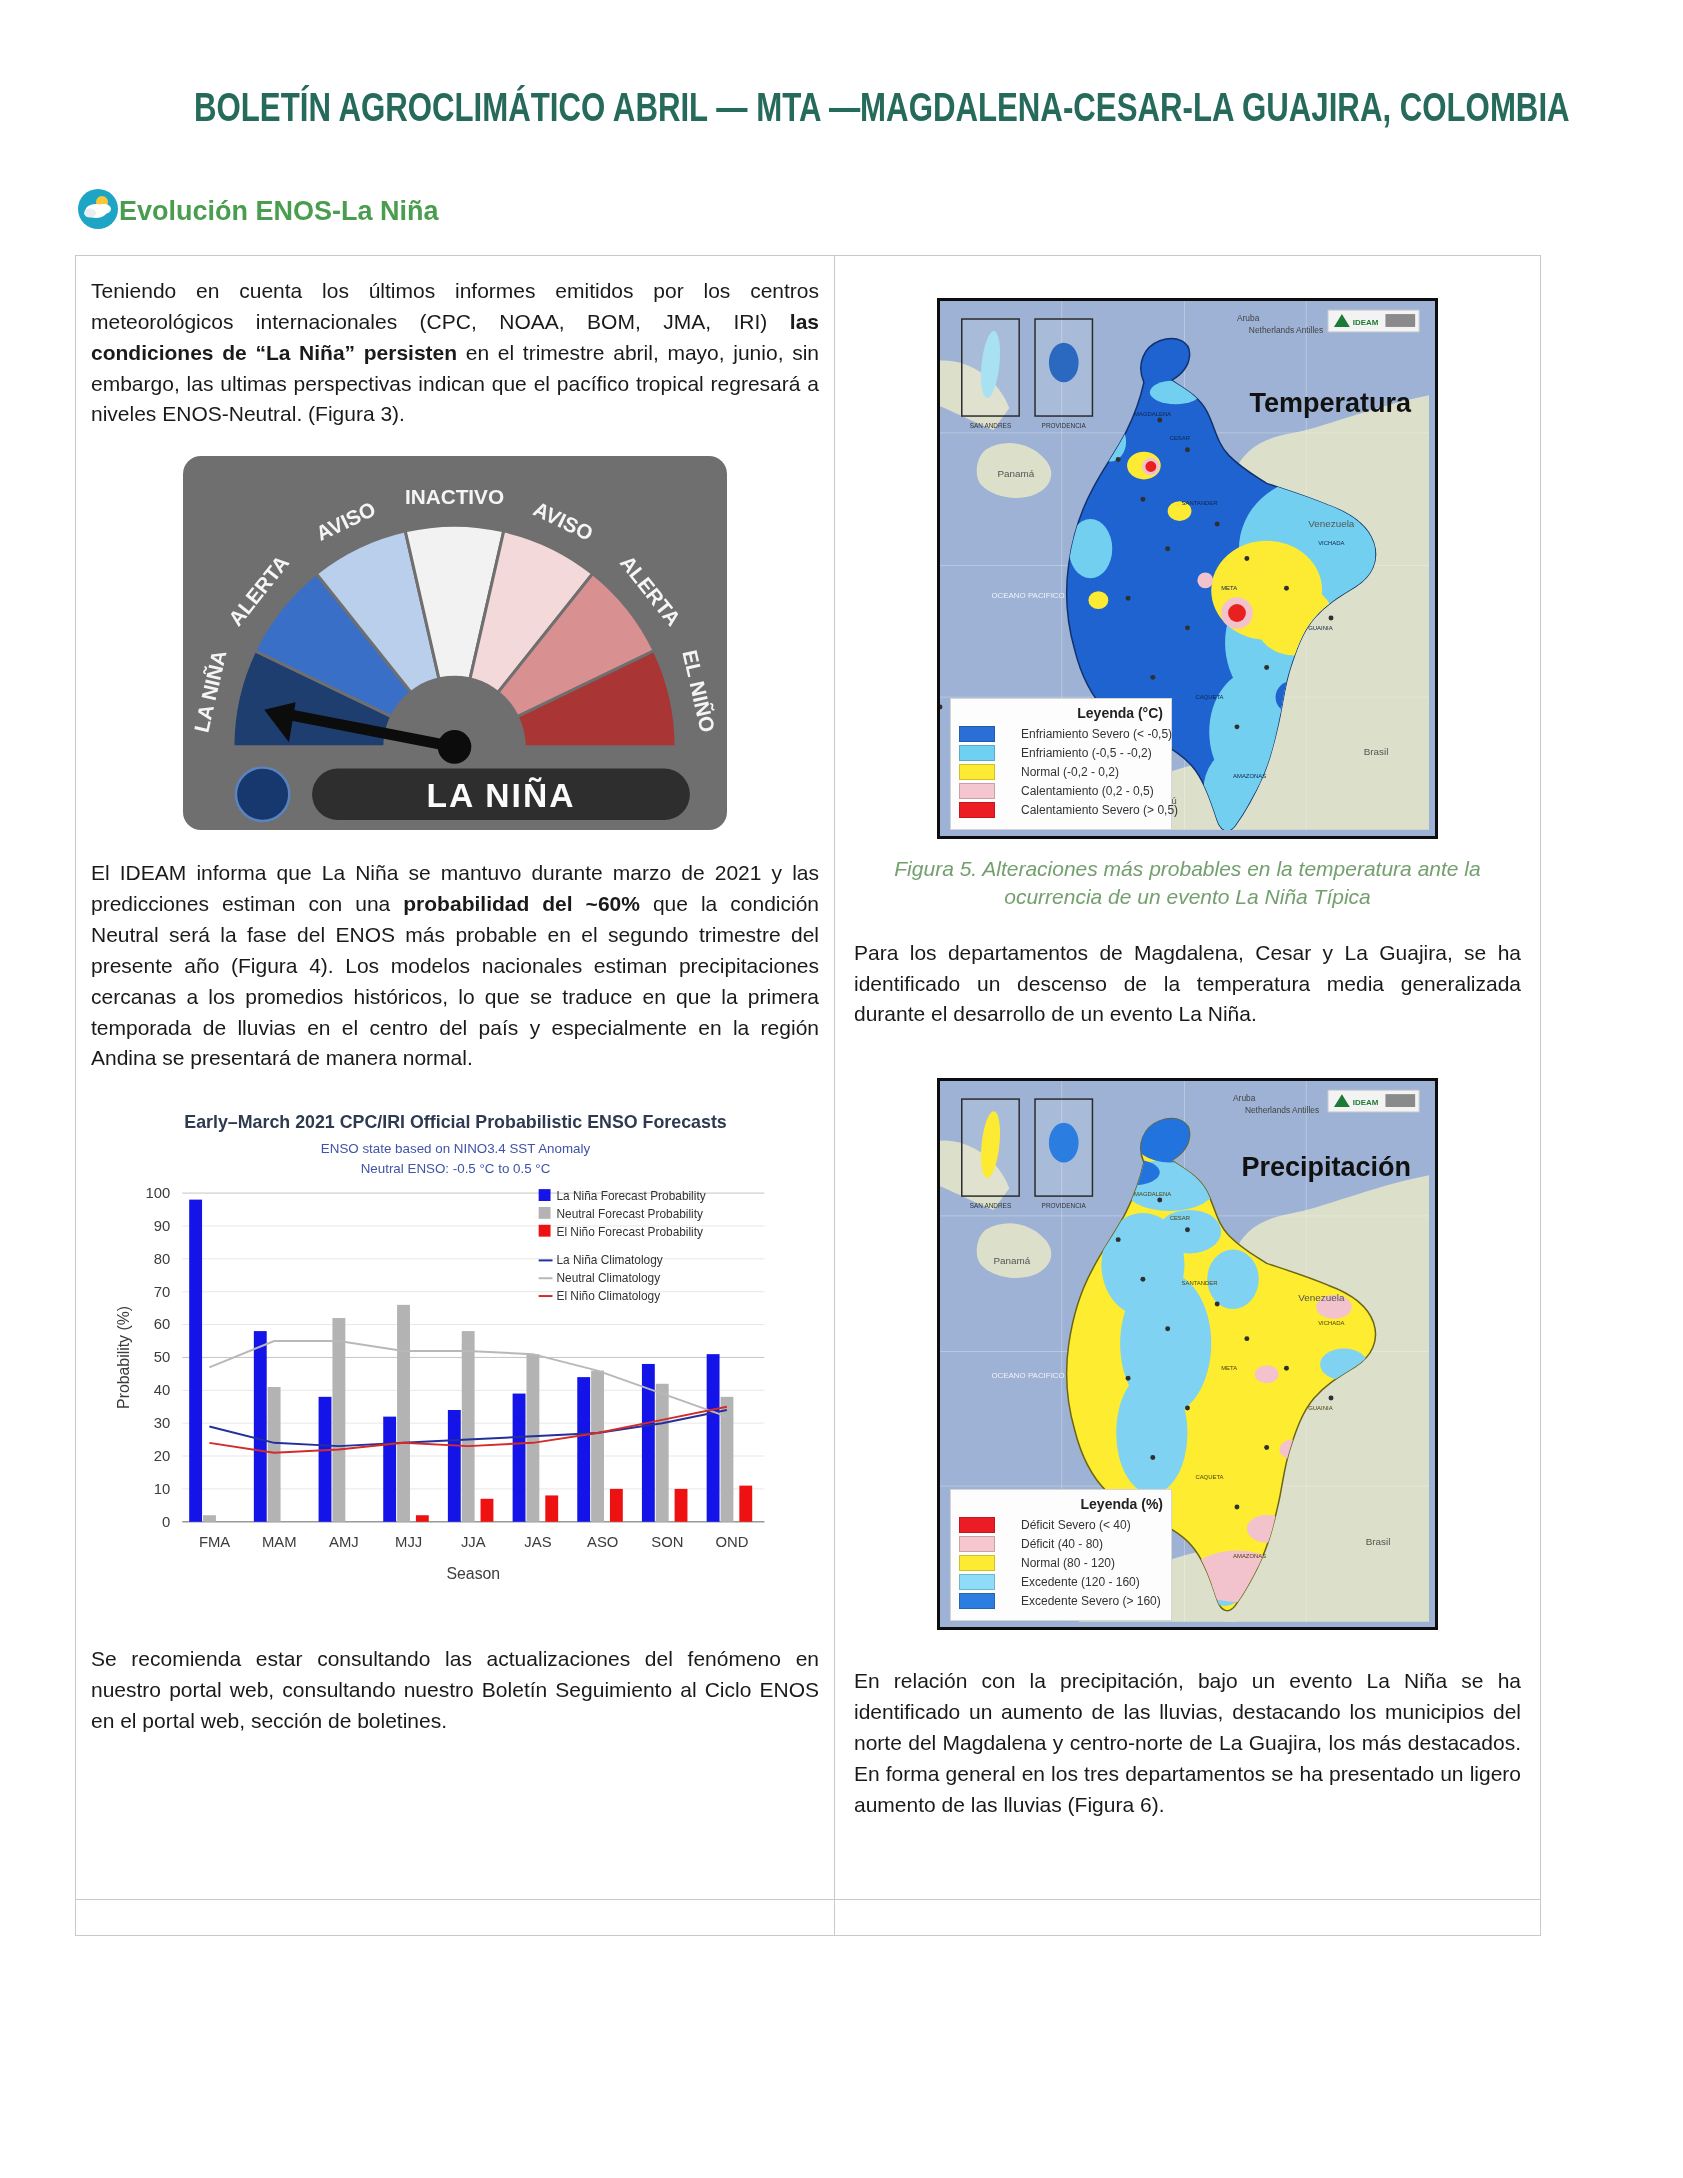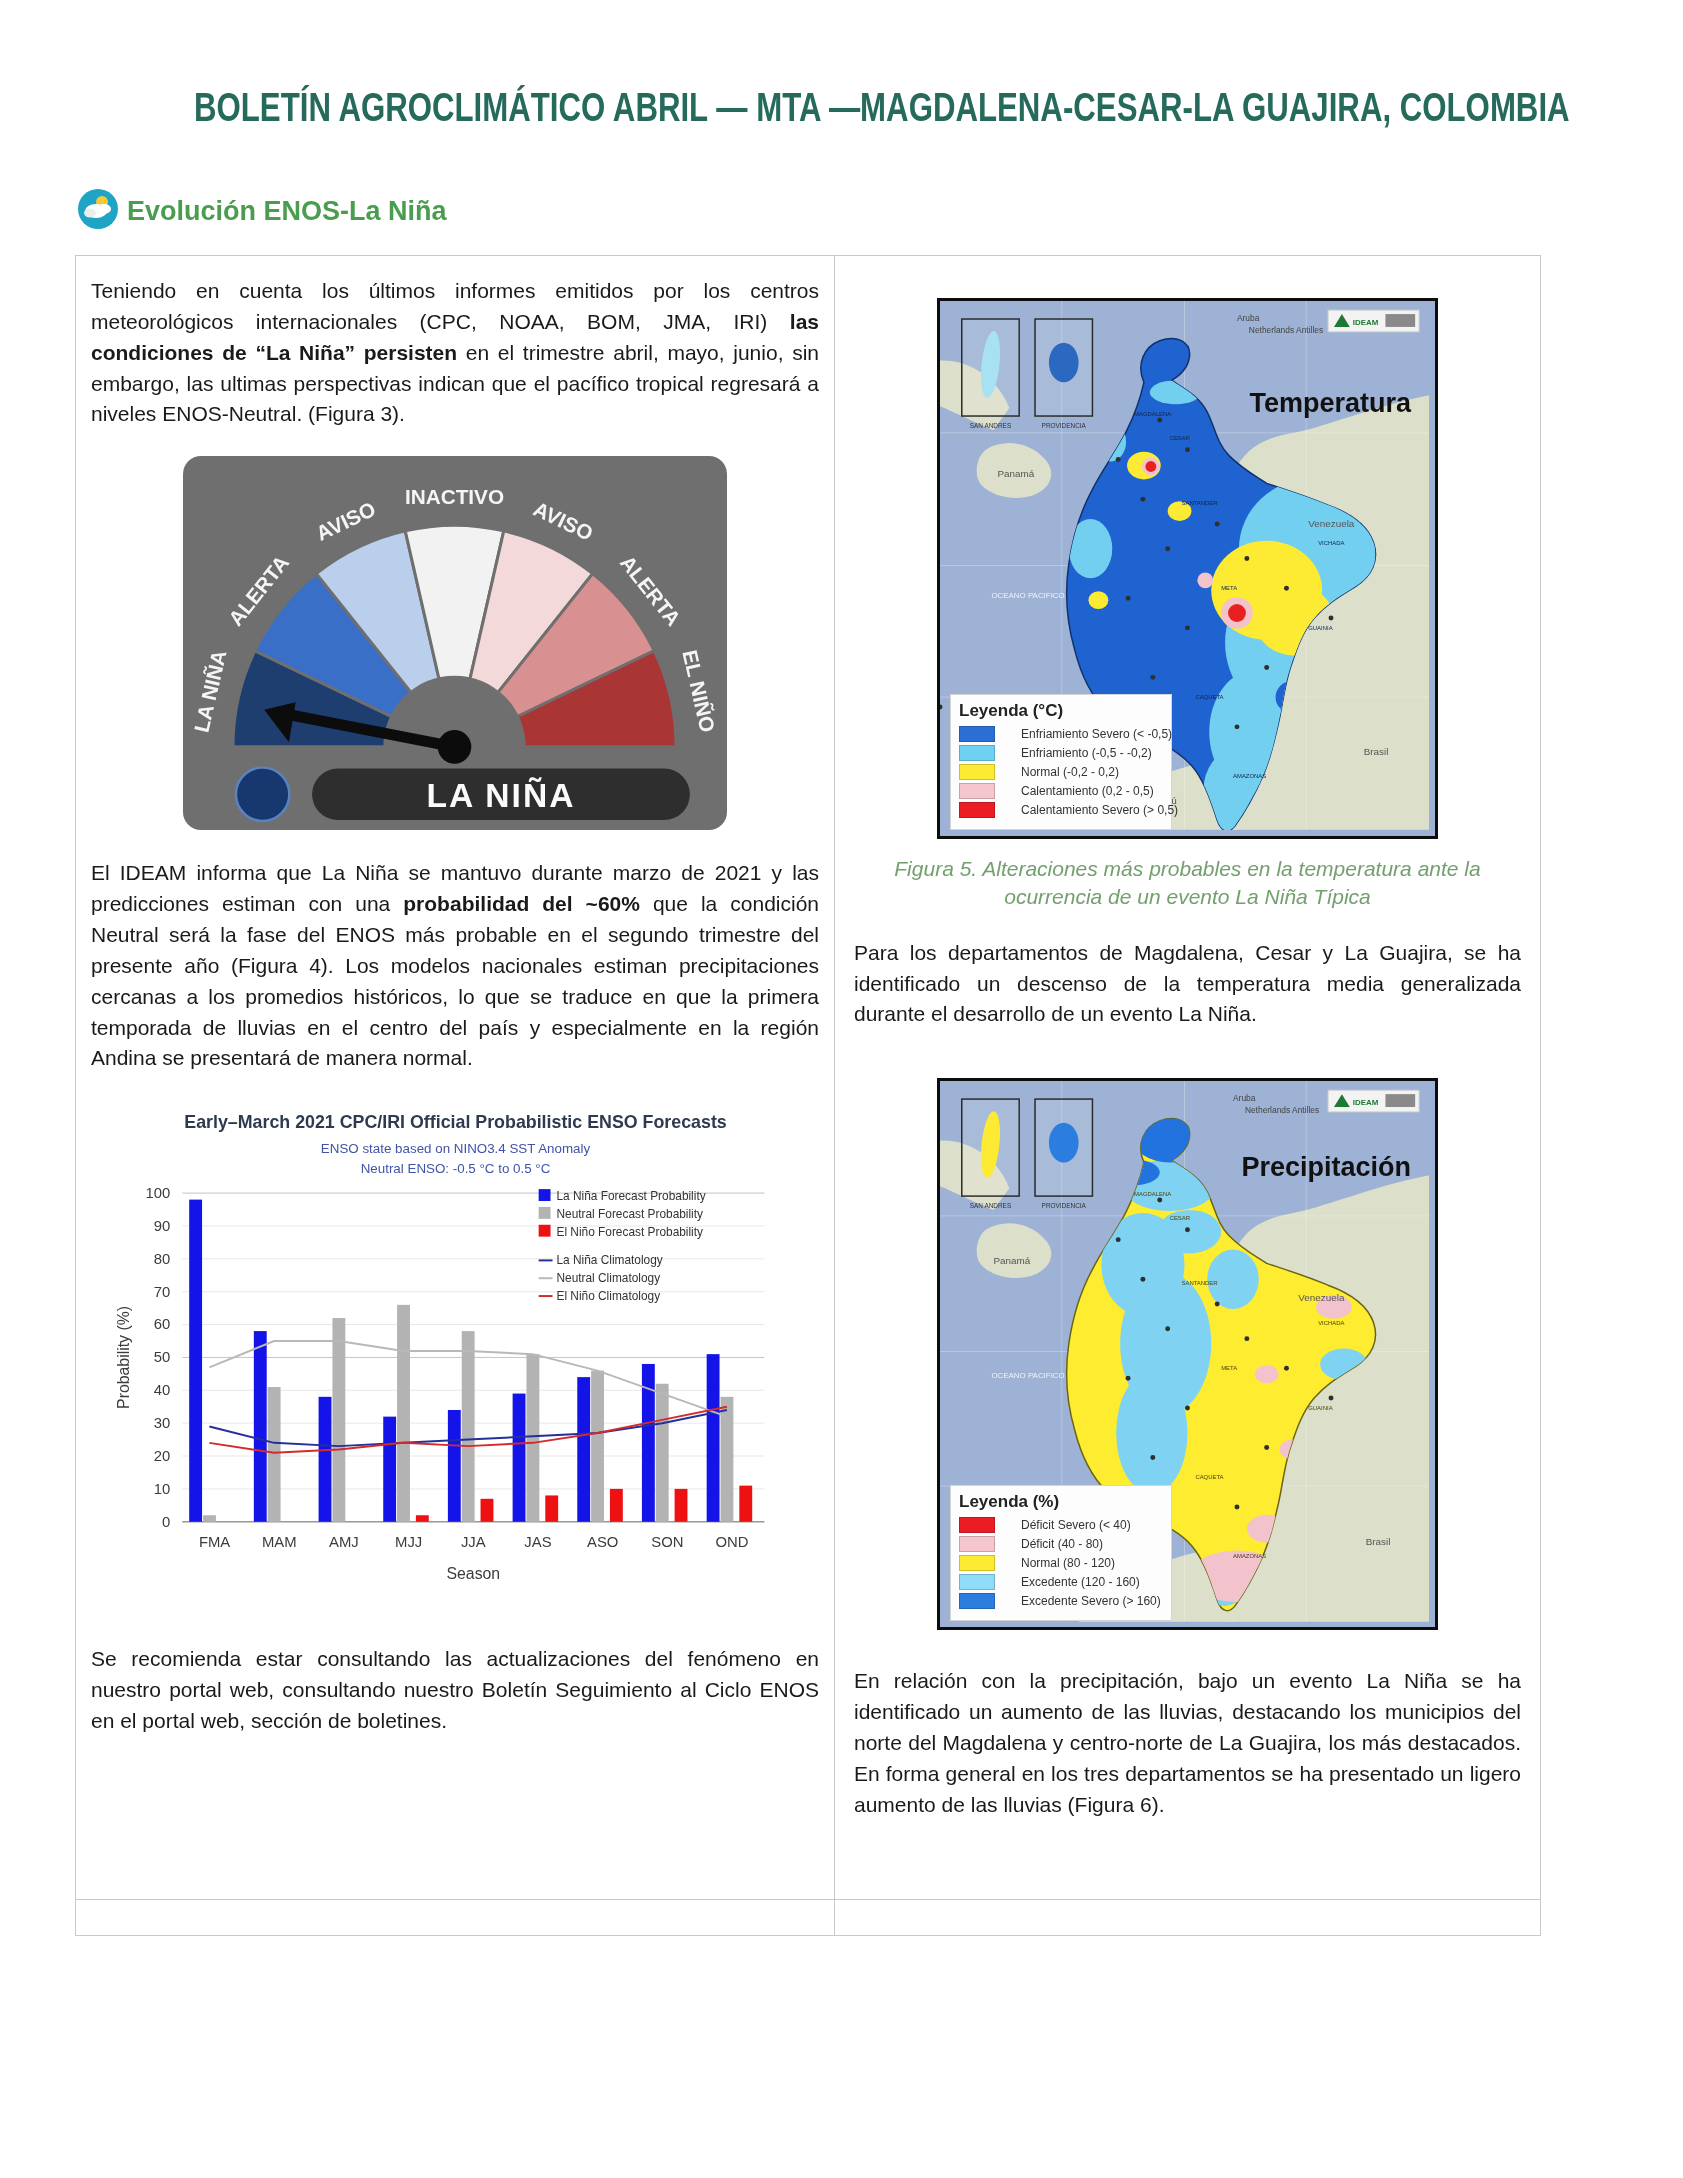--- a/index.html
+++ b/index.html
@@ -1,33 +1,33 @@
 <!DOCTYPE html>
 <html><head>
 <meta charset="utf-8">
 <style>
   html,body{margin:0;padding:0;background:#ffffff;}
   body{width:1683px;height:2178px;position:relative;font-family:"Liberation Sans",sans-serif;color:#1a1a1a;}
   .page-title{position:absolute;top:85px;left:0;width:100%;text-align:right;}
   .page-title span{display:inline-block;font-size:40px;font-weight:bold;color:#266a5c;transform:scaleX(0.78);transform-origin:center;white-space:nowrap;letter-spacing:0px;}
-  .section-head{position:absolute;top:188px;left:77px;display:flex;align-items:center;gap:8px;}
+  .section-head{position:absolute;top:188px;left:77px;display:flex;align-items:center;gap:0;}
   .section-head .txt{font-size:27px;font-weight:bold;color:#4a9d4f;}
   .doc-table{position:absolute;left:75px;top:255px;width:1466px;height:1681px;border:1px solid #c9c9c9;box-sizing:border-box;background:#fff;}
   .row1{display:flex;height:1643px;}
   .cell-left{width:759px;min-width:759px;border-right:1px solid #c9c9c9;padding:12px 15px;box-sizing:border-box;}
   .cell-right{flex:1;padding:12px 19px;box-sizing:border-box;}
   .row2{height:36px;border-top:1px solid #c9c9c9;display:flex;}
   .row2 .l{width:759px;border-right:1px solid #c9c9c9;box-sizing:border-box;}
   p.body{font-size:21px;line-height:1.47;text-align:justify;margin:8px 0 0 0;}
   .caption{color:#73a06e;font-style:italic;font-size:21px;text-align:center;line-height:1.35;}
   .fig-gauge{width:544px;margin:26px auto 10px auto;background:#6f6f6f;border-radius:18px;padding:6px 2px 2px 2px;box-sizing:border-box;}
   .chart-wrap{width:693px;margin:26px auto 6px auto;}
   .map-frame{width:495px;margin:0 auto;border:3px solid #0d0d0d;position:relative;background:#9db2d4;}
   .map-legend{position:absolute;left:10px;bottom:6px;width:222px;background:#fdfdfd;border:1px solid #d5d5d5;padding:6px 8px 8px 8px;box-sizing:border-box;}
-  .map-legend .lg-title{font-size:17px;font-weight:bold;text-align:left;margin-bottom:5px;color:#222;}
+  .map-legend .lg-title{font-size:14px;font-weight:bold;text-align:right;margin-bottom:5px;color:#222;}
   .lg-row{display:flex;align-items:center;gap:26px;margin:3px 0;}
   .lg-sw{width:34px;height:14px;flex:none;border:1px solid rgba(0,0,0,.18);}
   .lg-lb{font-size:12px;color:#333;white-space:nowrap;}
   .map-title{position:absolute;right:24px;font-size:27px;font-weight:bold;color:#111;font-family:"Liberation Sans",sans-serif;}
   .mt1{top:87px;} .mt2{top:71px;}
 </style>
 </head>
 <body>
 
 <div class="page-title">

